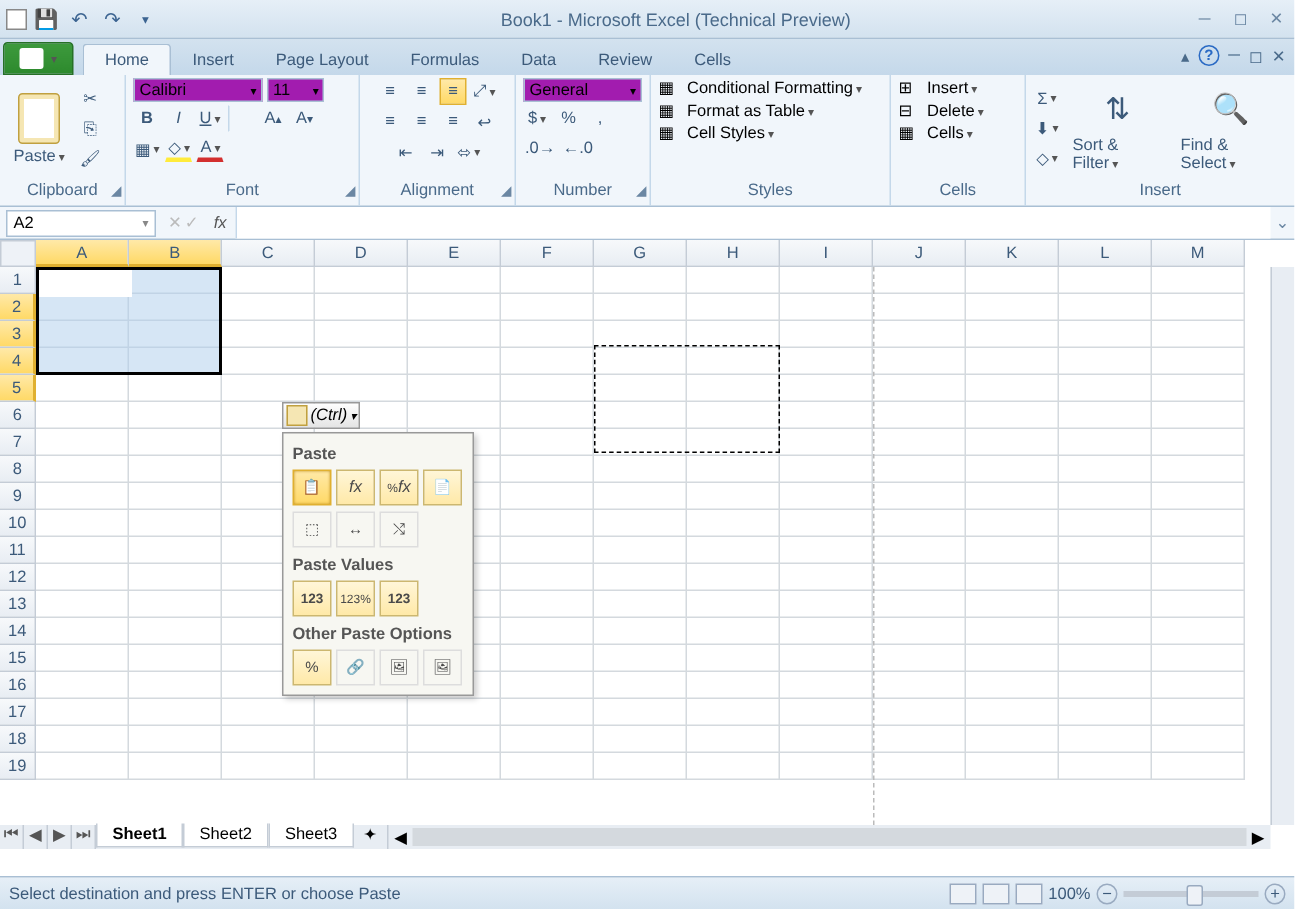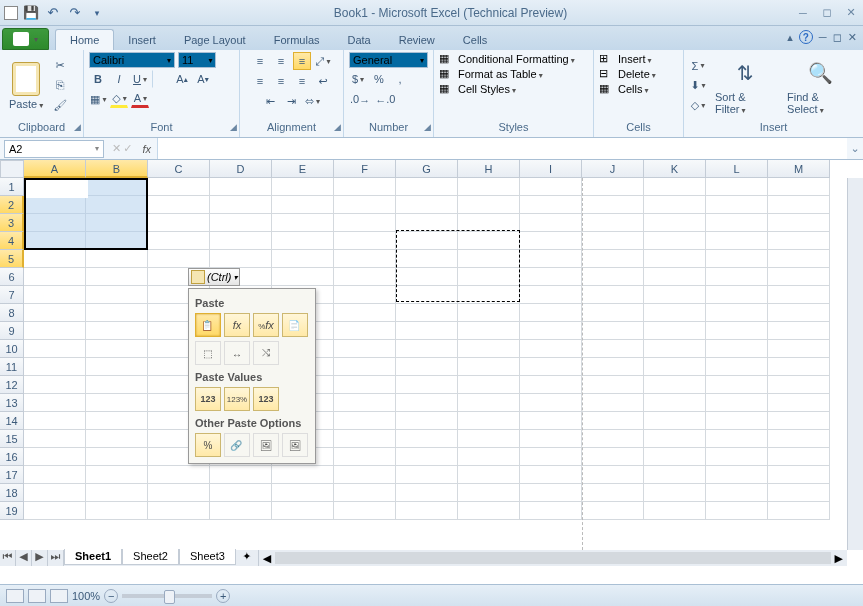--- a/index.html
+++ b/index.html
@@ -25,21 +25,21 @@
 
 .ribbon { height: 88px; background: #f1f6fb; border-bottom: 1px solid #a9bfd4; display: flex; }
 .rgroup { border-right: 1px solid #c4d8ea; display: flex; flex-direction: column; }
 .rgroup-body { flex: 1; display: flex; align-items: center; padding: 2px 5px; gap: 4px; }
 .rgroup-label { height: 16px; text-align: center; color: #4a6a8a; font-size: 11px; position: relative; }
 .rgroup-label .dlg { position: absolute; right: 2px; top: 1px; font-size: 9px; color: #6b87a3; }
 .bigbtn { display: flex; flex-direction: column; align-items: center; gap: 2px; padding: 2px 4px; cursor: pointer; color: #3c5a7a; }
 .bigbtn .icon { width: 32px; height: 32px; display: flex; align-items: center; justify-content: center; font-size: 24px; }
 .col { display: flex; flex-direction: column; gap: 2px; }
 .row { display: flex; gap: 3px; align-items: center; }
-.combo { border: 1px solid #a9bfd4; background: #0369a1; padding: 1px 3px; display: flex; align-items: center; justify-content: space-between; gap: 15px; }
+.combo { border: 1px solid #a9bfd4; background: #a21caf; padding: 1px 3px; display: flex; align-items: center; justify-content: space-between; gap: 15px; }
 .minibtn { min-width: 18px; height: 18px; display: flex; align-items: center; justify-content: center; border: 1px solid transparent; cursor: pointer; color: #3c5a7a; }
 .minibtn.active { background: linear-gradient(#ffe9a8, #ffd966); border: 1px solid #e0b030; }
 .clipboard-icon { width: 28px; height: 34px; background: #f5e6b3; border: 1px solid #c0a040; border-radius: 3px; position: relative; }
 .clipboard-icon::before { content: ''; position: absolute; top: 3px; left: 3px; right: 3px; bottom: 3px; background: #fff; }
 
 
 .fbar { height: 22px; border-bottom: 1px solid #a9bfd4; display: flex; align-items: center; background: #f1f6fb; }
 .namebox { width: 100px; border: 1px solid #a9bfd4; background: #fff; margin: 0 4px; padding: 2px 4px; display: flex; justify-content: space-between; align-items: center; }
 .fbar-btns { display: flex; gap: 2px; padding: 0 4px; }
 .fx { font-style: italic; color: #555; padding: 0 6px; }
@@ -681,20 +681,21 @@
   <div class="sect">Other Paste Options</div>
   <div class="btnrow">
     <div class="pbtn">%</div>
     <div class="pbtn plain">🔗</div>
     <div class="pbtn plain">🖼</div>
     <div class="pbtn plain">🖼</div>
   </div>
 </div>
 
 <div class="statusbar">
+  <span>Select destination and press ENTER or choose Paste</span>
   <div class="zoomctl">
     <div class="viewbtn"></div>
     <div class="viewbtn"></div>
     <div class="viewbtn"></div>
     <span>100%</span>
     <span style="border:1px solid #99aac0;width:14px;height:14px;text-align:center;border-radius:50%">−</span>
     <div class="slider"></div>
     <span style="border:1px solid #99aac0;width:14px;height:14px;text-align:center;border-radius:50%">+</span>
   </div>
 </div>

